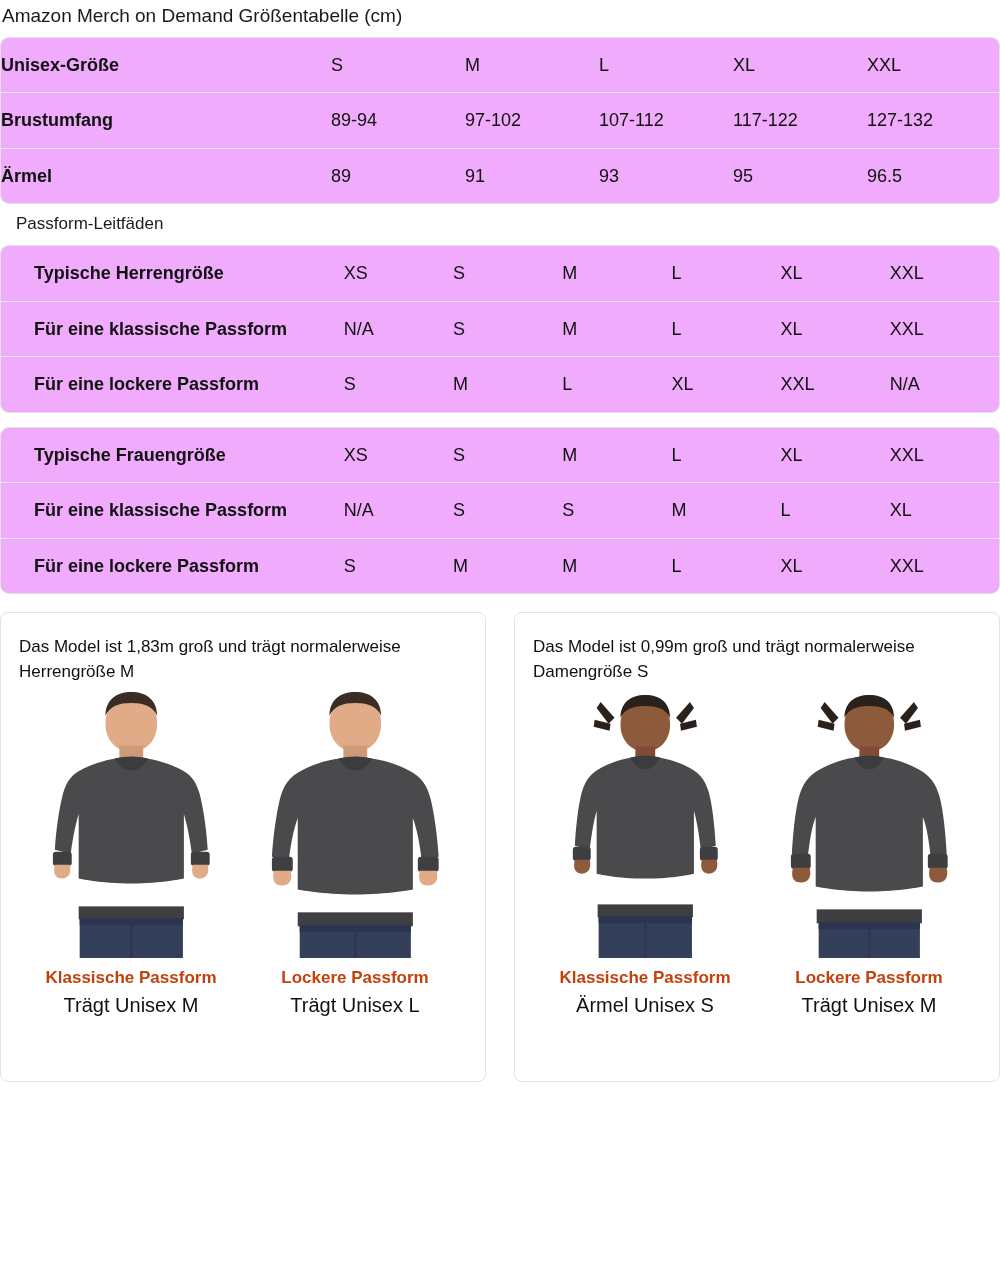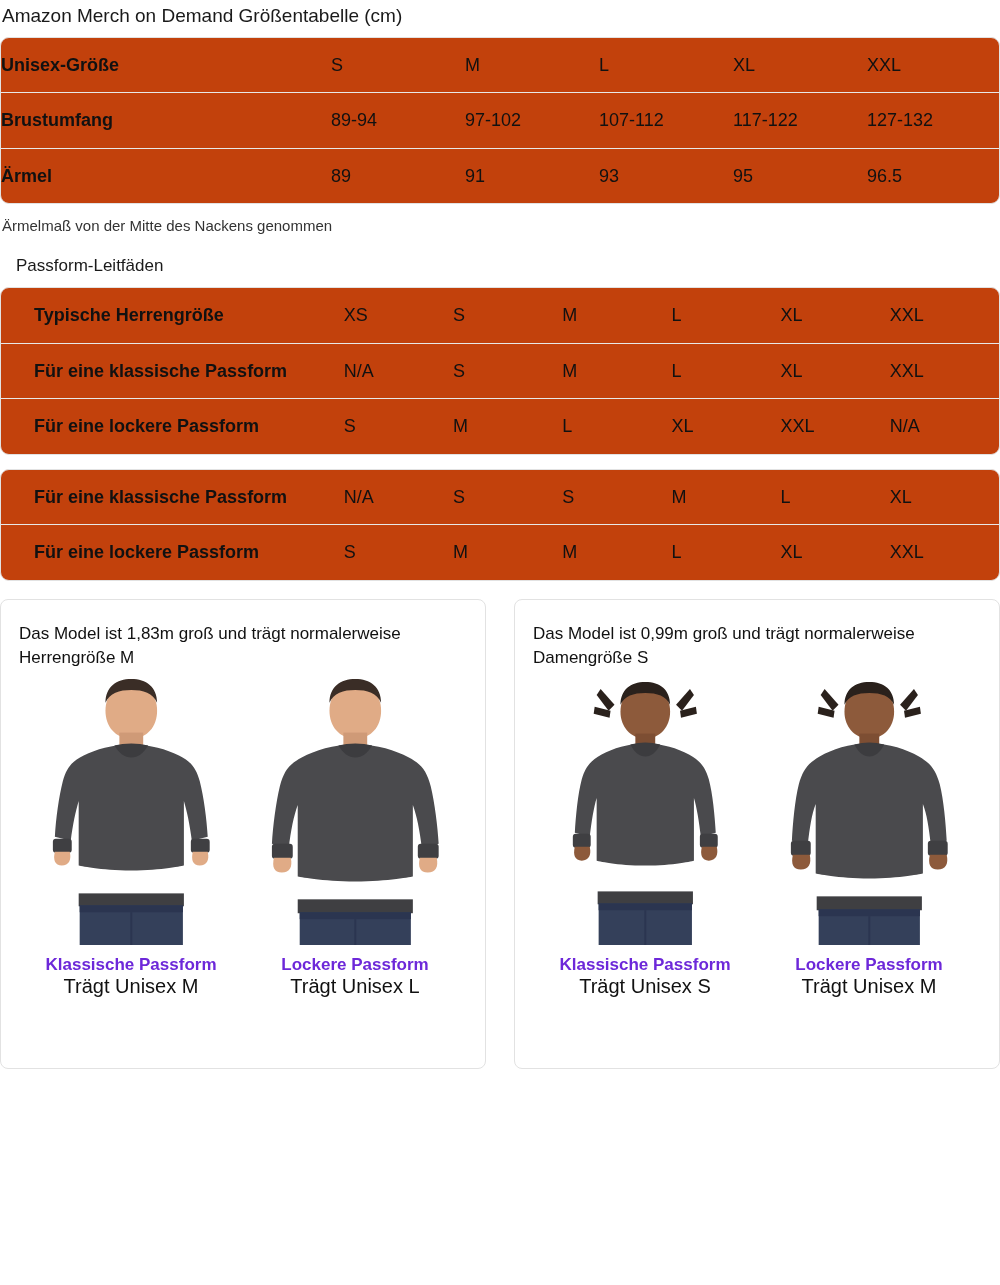--- a/index.html
+++ b/index.html
@@ -26,21 +26,21 @@
     color: #1a1a1a;
     padding: 4px 0 8px 2px;
     line-height: 1.3;
   }
 
   
   .table-card {
     border: 1px solid #e2e2e2;
     border-radius: 9px;
     overflow: hidden;
-    background: #c2410c;
+    background: #f0abfc;
   }
   table.size-table {
     width: 100%;
     border-collapse: collapse;
     table-layout: fixed;
   }
   table.size-table td {
     font-size: 18px;
     color: #111;
     padding: 16px 0 16px 0;
@@ -115,21 +115,22 @@
     display: flex;
     margin-top: 10px;
   }
   .lbl-col {
     width: 50%;
     text-align: center;
   }
   .lbl-title {
     font-size: 17px;
     font-weight: bold;
-    color: #6d28d9;
+    color: #c2410c;
+    margin-bottom: 6px;
   }
   .lbl-sub {
     font-size: 20px;
     color: #111;
   }
 </style>
 </head>
 <body>
 
 <div class="page">
@@ -160,21 +161,20 @@
         <td class="val">89</td>
         <td class="val">91</td>
         <td class="val">93</td>
         <td class="val">95</td>
         <td class="val">96.5</td>
       </tr>
     </tbody>
       </table>
   </div>
 
-  <div class="note">Ärmelmaß von der Mitte des Nackens genommen</div>
 
   <div class="section-label">Passform-Leitfäden</div>
 
   <div class="table-card">
     <table class="size-table fit">
       <tbody>
           <tr>
         <td class="rowhead">Typische Herrengröße</td>
         <td class="val">XS</td>
         <td class="val">S</td>
@@ -203,20 +203,29 @@
       </tr>
     </tbody>
       </table>
   </div>
 
   <div class="gap"></div>
 
   <div class="table-card">
     <table class="size-table fit">
       <tbody>
+          <tr>
+        <td class="rowhead">Typische Frauengröße</td>
+        <td class="val">XS</td>
+        <td class="val">S</td>
+        <td class="val">M</td>
+        <td class="val">L</td>
+        <td class="val">XL</td>
+        <td class="val">XXL</td>
+      </tr>
       <tr>
         <td class="rowhead">Für eine klassische Passform</td>
         <td class="val">N/A</td>
         <td class="val">S</td>
         <td class="val">S</td>
         <td class="val">M</td>
         <td class="val">L</td>
         <td class="val">XL</td>
       </tr>
       <tr>
@@ -341,21 +350,21 @@
             <path d="M44 234 l0 36 l102 0 l0 -36 z" fill="#34405a"></path>
             <rect x="44" y="234" width="102" height="7" fill="#2b3550"></rect>
             <line x1="95" y1="241" x2="95" y2="270" stroke="#2b3550" stroke-width="2"></line>
           </svg>
         </div>
 
       </div>
       <div class="labels">
         <div class="lbl-col">
           <div class="lbl-title">Klassische Passform</div>
-          <div class="lbl-sub">Trägt Unisex S</div>
+          <div class="lbl-sub">Ärmel Unisex S</div>
         </div>
         <div class="lbl-col">
           <div class="lbl-title">Lockere Passform</div>
           <div class="lbl-sub">Trägt Unisex M</div>
         </div>
       </div>
     </div>
 
   </div>
 

